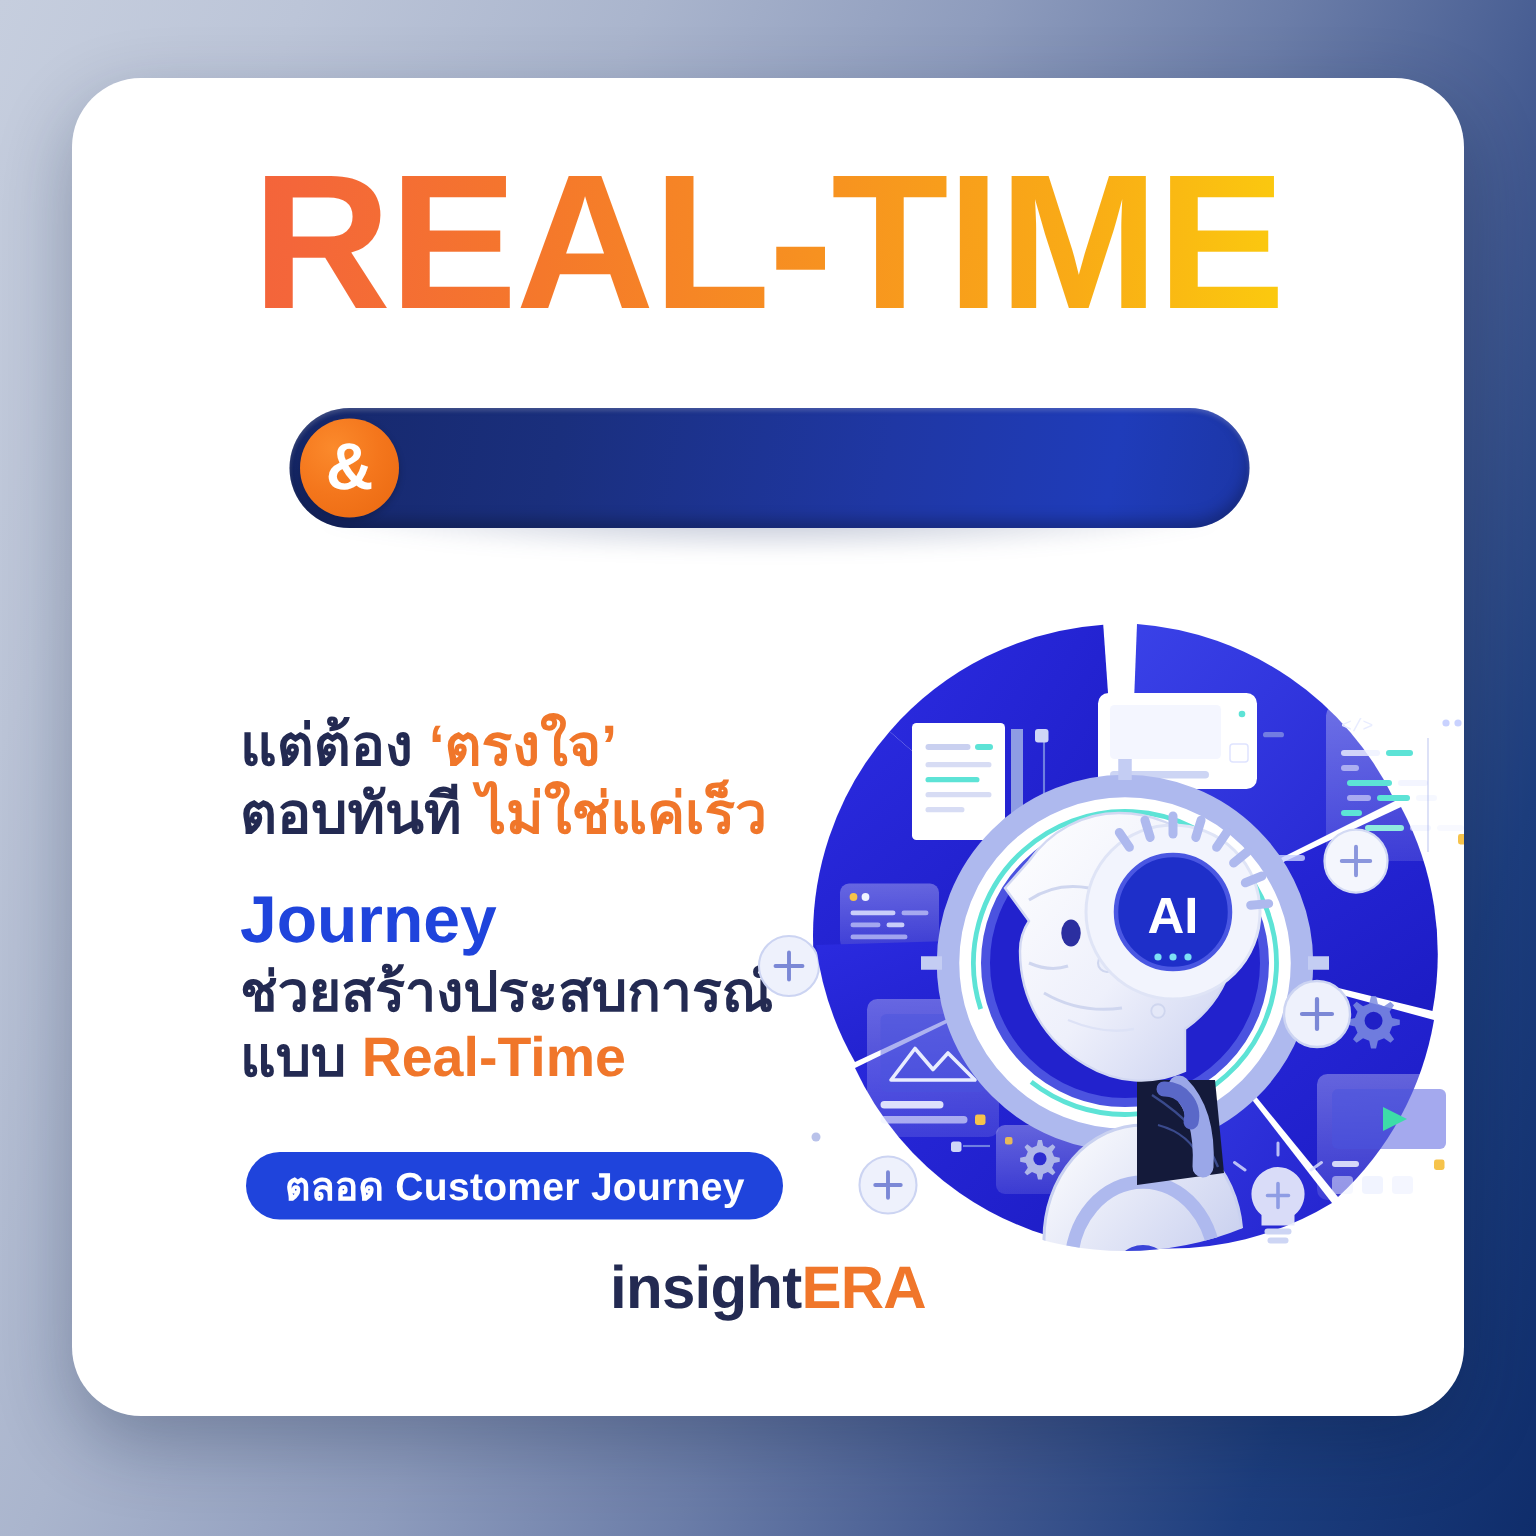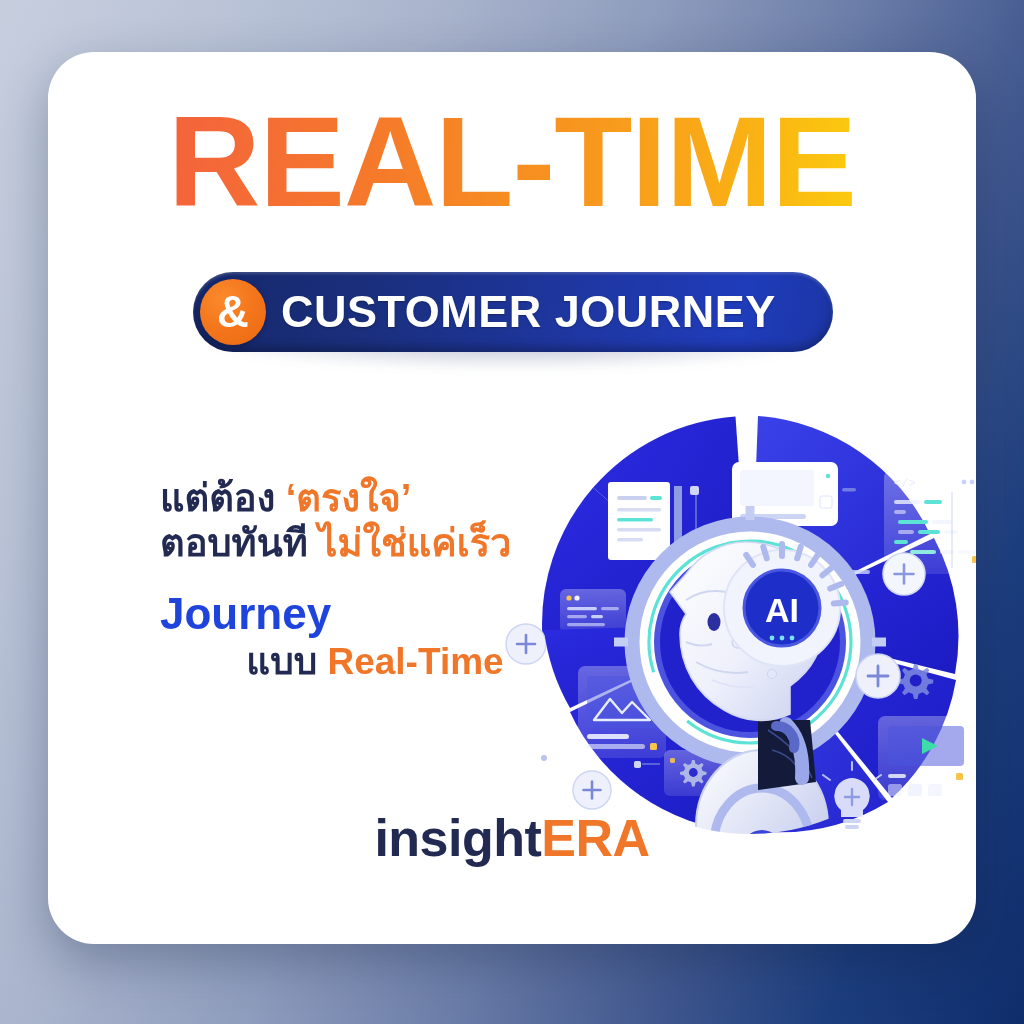--- a/index.html
+++ b/index.html
@@ -56,74 +56,77 @@
 
   
   #copy{ position:absolute; left:112px; top:424px; width:430px; }
   .ln{ white-space:nowrap; line-height:1.18; }
   .navy{ color:#232a52; font-weight:bold; }
   .orange{ color:#f0762a; font-weight:bold; }
   .blue{ color:#1f44dc; font-weight:bold; }
   .l1,.l2{ font-size:38px; }
   .l3{ font-size:44px; margin-top:22px; }
   .l4{ font-size:37px; }
-  .l5{ font-size:37px;text-align:center; }
+  .l5{ font-size:37px; }
 
   #cjPill{
     position:absolute; left:116px; top:716px; height:45px;
     padding:0 26px; border-radius:24px;
     background:#1f44dc; color:#fff;
     font-size:26px; font-weight:bold; letter-spacing:.2px;
     display:inline-flex; align-items:center; white-space:nowrap;
   }
 
   
   #logo{
-    position:absolute; left:0; bottom:76px; width:100%;
-    text-align:center; font-size:52px; font-weight:bold; letter-spacing:-.5px;
+    position:absolute; left:0; bottom:62px; width:100%;
+    text-align:center; font-size:40px; font-weight:bold; letter-spacing:-.5px;
   }
   #logo .ins{ color:#232a52; } #logo .era{ color:#f0762a; }
 
   
   #art{ position:absolute; left:452px; top:322px; width:500px; height:520px; }
   #art svg{ width:100%; height:100%; display:block; }
 </style>
 </head>
 <body>
 
 <div id="card">
 
   <div id="headline">REAL-TIME</div>
 
   <div id="pillWrap">
     <div id="pillShadow"></div>
     <div id="pill">
       <div id="ampCircle">&amp;</div>
-      <div id="pillText">CUSTOMER JOURNEY</div>
     </div>
   </div>
 
   <div id="copy">
     <div class="ln l2">
       <span class="navy">แต่ต้อง</span>
       <span class="orange">‘ตรงใจ’</span>
     </div>
     <div class="ln l1">
       <span class="navy">ตอบทันที</span>
       <span class="orange">ไม่ใช่แค่เร็ว</span>
     </div>
     <div class="ln l3">
       <span class="blue">Journey</span>
     </div>
+    <div class="ln l4">
+      <span class="navy">ช่วยสร้างประสบการณ์</span>
+    </div>
     <div class="ln l5">
       <span class="navy">แบบ</span>
       <span class="orange">Real-Time</span>
     </div>
   </div>
 
+  <div id="cjPill">ตลอด Customer Journey</div>
 
   <div id="logo">
     <span class="ins">insight</span><span class="era">ERA</span>
   </div>
 
   <div id="art">
     <svg viewBox="0 0 500 520" xmlns="http://www.w3.org/2000/svg">
       <defs>
         <linearGradient id="gSeg" x1="0" y1="0" x2="1" y2="1">
           <stop offset="0" stop-color="#2b2be0"></stop>

